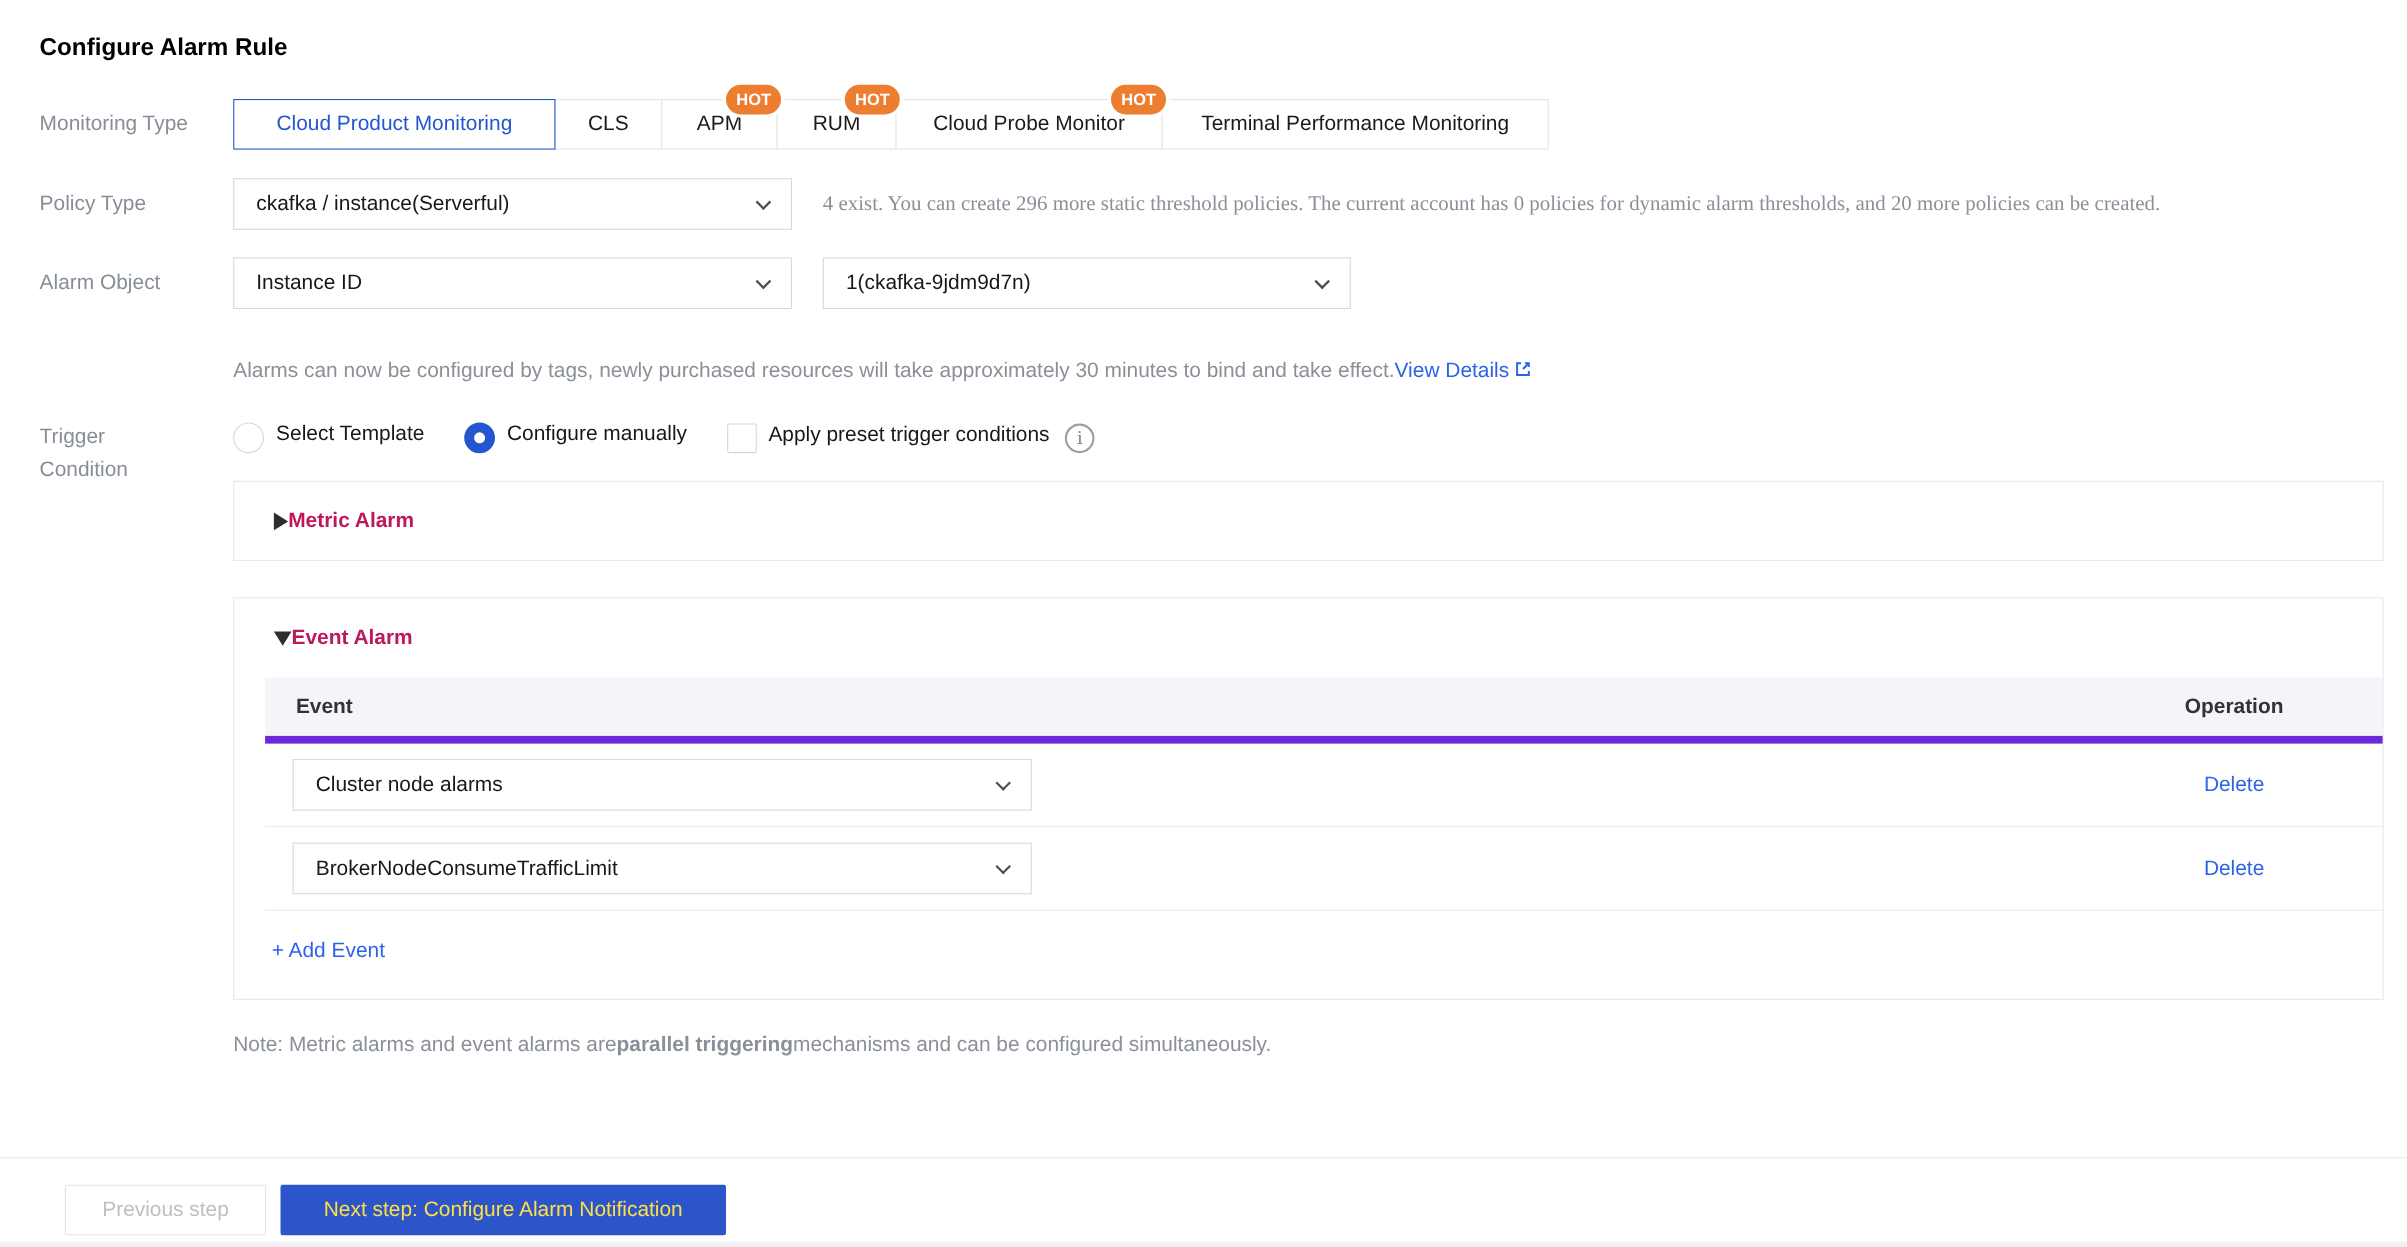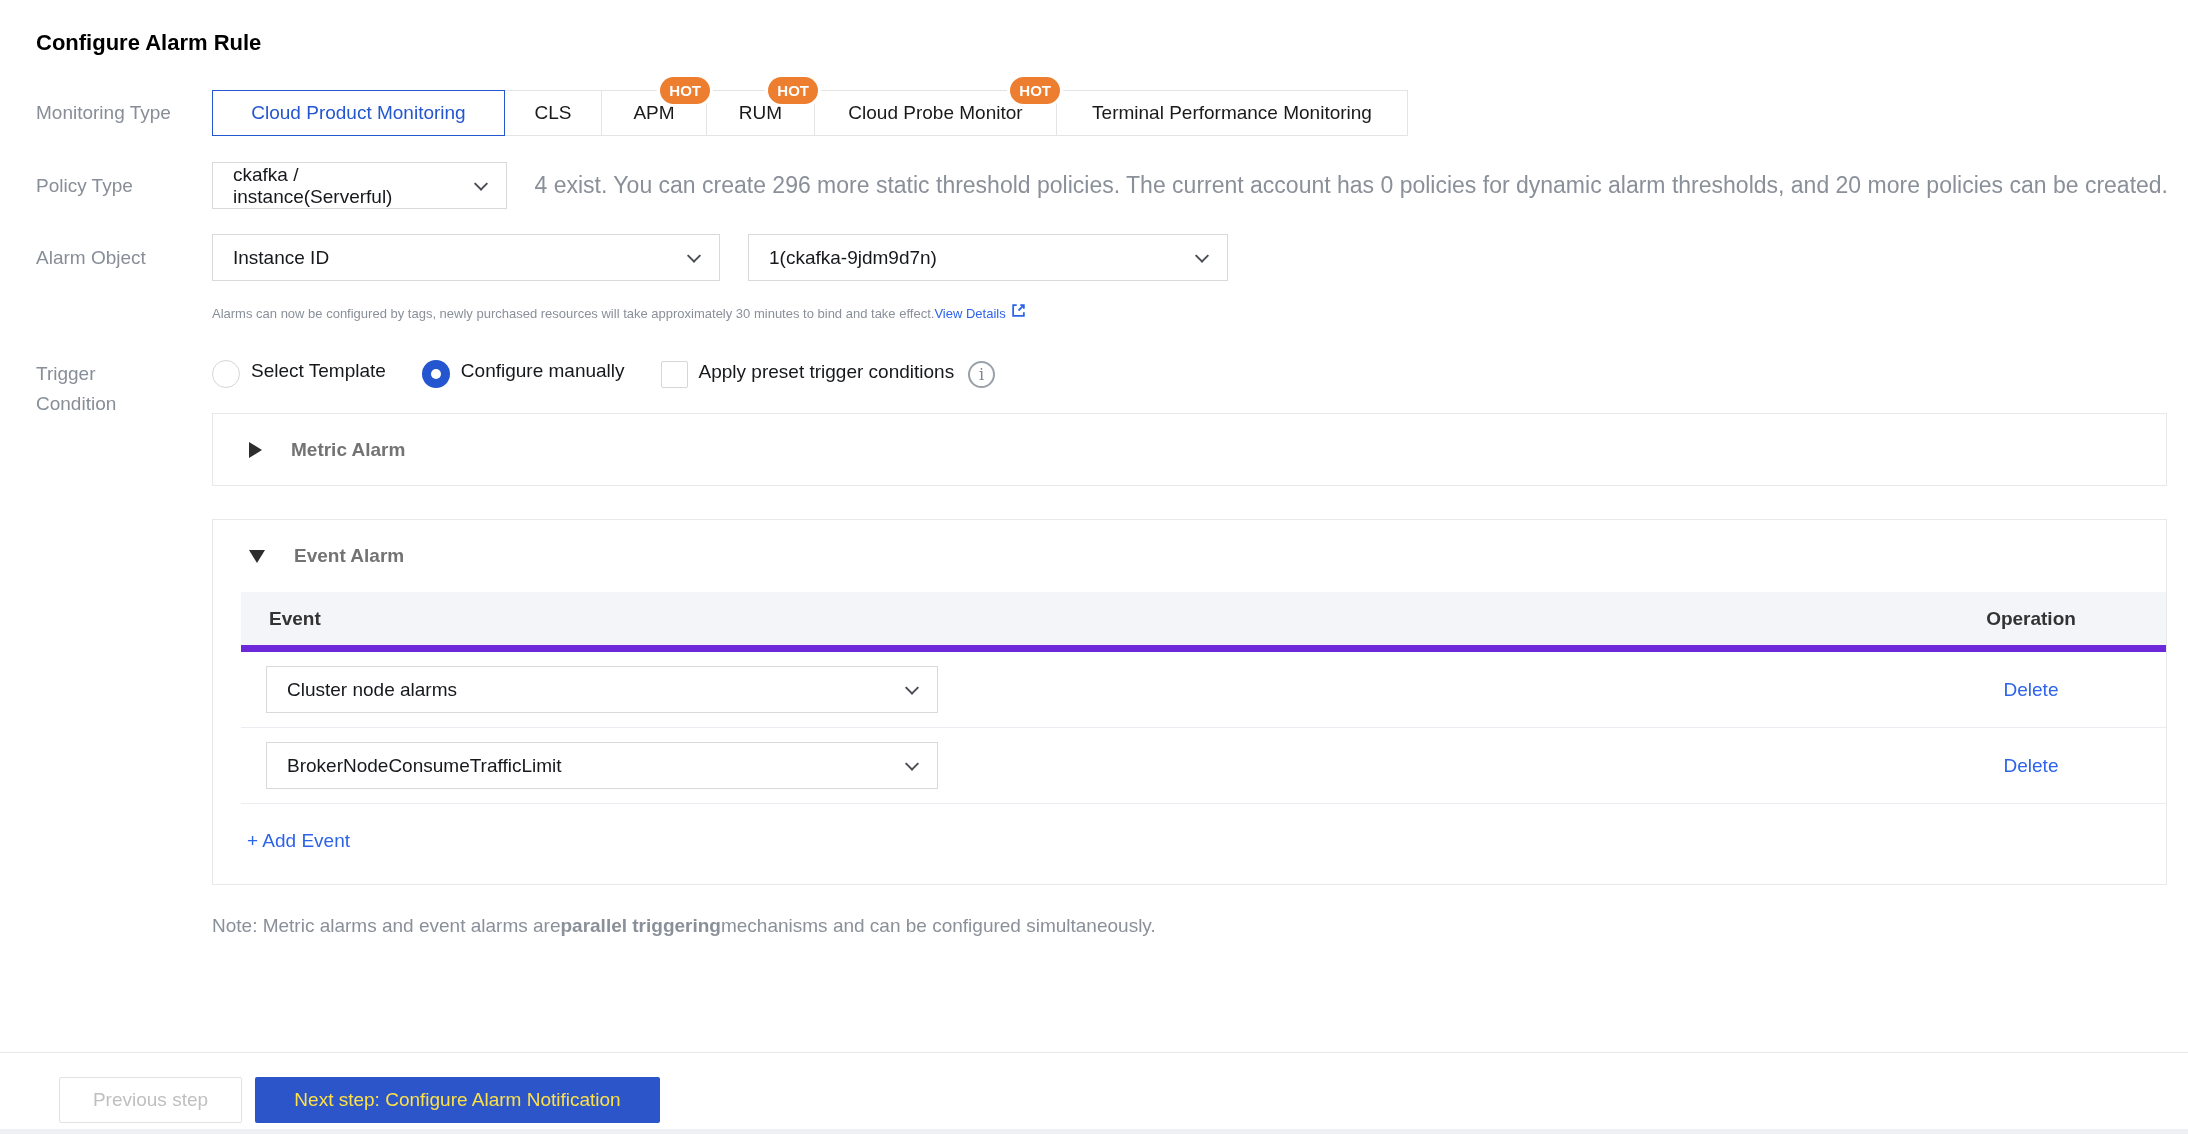--- a/index.html
+++ b/index.html
@@ -32,24 +32,24 @@
             display:flex; align-items:center; padding:0 50px 0 20px; font-size:19px; color:#16181c; cursor:pointer; }
   .select .chev { position:absolute; right:20px; top:50%; width:10px; height:10px;
                   border-right:2px solid #4b4f55; border-bottom:2px solid #4b4f55;
                   transform:translateY(-72%) rotate(45deg); }
   .w-policy { width:508px; }
   .w-dim { width:508px; }
   .w-inst { width:480px; margin-left:28px; }
 
   .row-policy { margin-top:26px; }
   .row-object { margin-top:25px; }
-  .hint { margin-left:28px; color:#8a9099; font-size:23px; white-space:nowrap; }
+  .hint { margin-left:28px; color:#8a9099; font-size:19px; white-space:nowrap;font-family:Liberation Serif, serif; }
 
   .row-tagnote { margin-top:20px; }
-  .tag-note { color:#8a9099; font-size:13px; line-height:26px; white-space:nowrap; }
+  .tag-note { color:#8a9099; font-size:19px; line-height:26px; white-space:nowrap;margin-top:24px; }
   .link { color:#2c63e8; cursor:pointer; text-decoration:none; }
   .ext-icon { display:inline-block; vertical-align:-2px; margin-left:3px; }
 
   
   .row-trigger { margin-top:32px; }
   .trigger-col { flex:1; min-width:0; padding-right:1px; }
   .radio-row { display:flex; align-items:center; height:30px; }
   .opt { display:flex; margin-right:36px; cursor:pointer; }
   .radio { width:28px; height:28px; border:1px solid #d6d6d6; border-radius:50%; background:#fff; }
   .radio.checked { background:#2456cf; border:none; position:relative; }
@@ -59,21 +59,21 @@
   .opt-label { margin-left:11px; font-size:19px; color:#16181c; }
   .info-icon { width:27px; height:27px; border:2px solid #9aa0a8; border-radius:50%; color:#7c838c;
                display:flex; align-items:center; justify-content:center; font-size:16px;
                margin-left:14px; font-family:"DejaVu Serif",serif; }
 
   
   .panel { border:1px solid #e7e8ea; background:#fff; }
   .metric-panel { margin-top:24px; height:73px; display:flex; align-items:center; padding-left:36px; cursor:pointer; }
   .caret-right { width:0; height:0; border-left:13px solid #2d2d2d; border-top:8px solid transparent; border-bottom:8px solid transparent; }
   .caret-down  { width:0; height:0; border-top:13px solid #2d2d2d; border-left:8px solid transparent; border-right:8px solid transparent; }
-  .panel-title { font-size:19px; font-weight:bold; color:#737373; margin-left:29px; }
+  .panel-title { font-size:19px; font-weight:bold; color:#be185d; }
 
   .event-panel { margin-top:33px; padding-bottom:32px; }
   .event-head { height:72px; display:flex; align-items:center; padding-left:36px; cursor:pointer; }
   .etable { margin-left:28px; }
   .thead { display:flex; align-items:center; height:60px; background:#f4f5f8; border-bottom:7px solid #6d28d9; }
   .th-event { flex:1; padding-left:28px; font-size:19px; font-weight:bold; color:#333; }
   .th-op { width:270px; text-align:center; font-size:19px; font-weight:bold; color:#333; }
   .trow { display:flex; align-items:center; height:76px; border-bottom:1px solid #eaecf1; }
   .td-event { flex:1; padding-left:25px; }
   .td-op { width:270px; text-align:center; }

